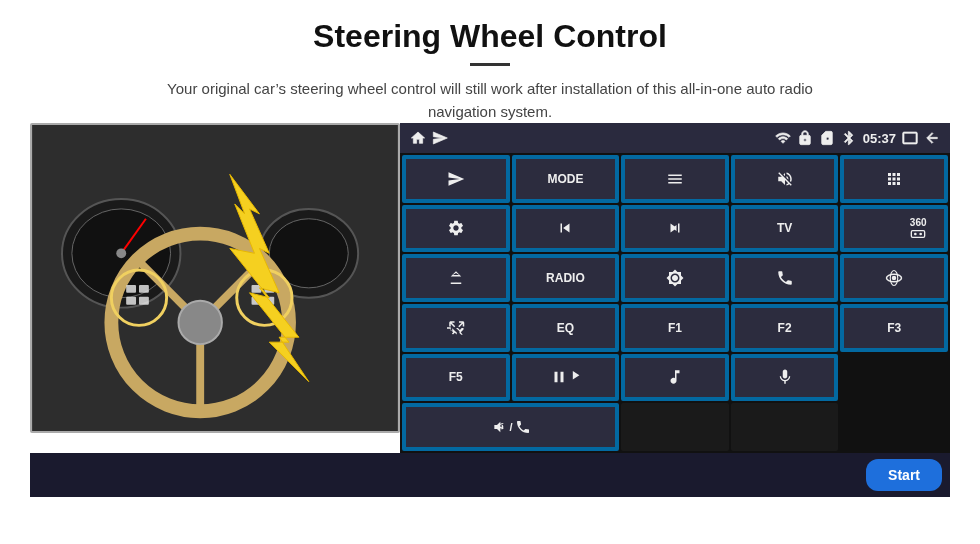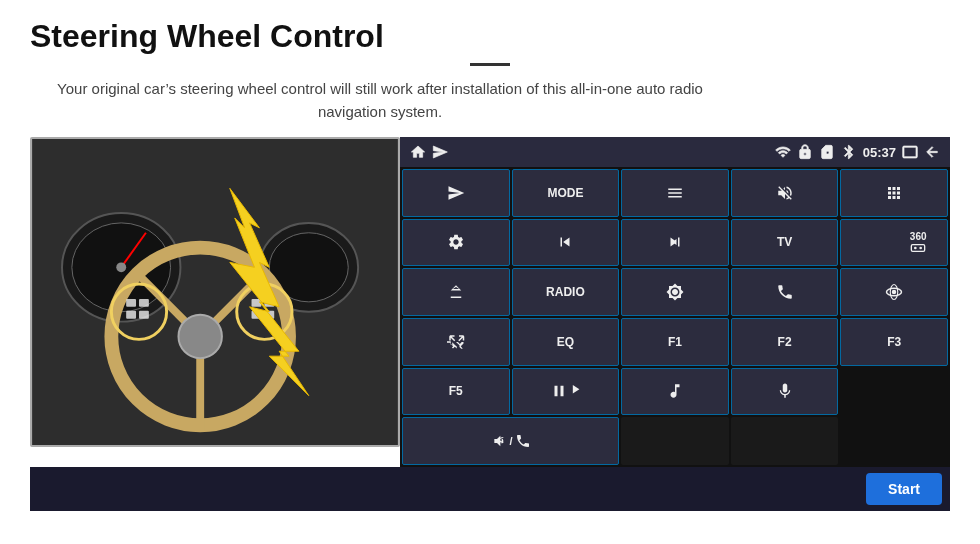--- a/index.html
+++ b/index.html
@@ -8,40 +8,40 @@
       height: 544px;
       font-family: Arial, sans-serif;
       background: #fff;
       overflow: hidden;
     }
     .page-container {
       width: 980px;
       height: 544px;
       display: flex;
       flex-direction: column;
+      align-items: center;
       padding: 18px 30px 0 30px;
     }
     .title {
       font-size: 32px;
       font-weight: bold;
       color: #111;
       margin-bottom: 8px;
     }
     .title-underline {
       width: 40px;
       height: 3px;
       background: #333;
       margin: 0 auto 12px auto;
     }
     .subtitle {
       font-size: 15px;
       color: #444;
       text-align: center;
       line-height: 1.5;
-      margin-bottom: 14px;
       max-width: 700px;
     }
     .main-content {
       display: flex;
       width: 100%;
       gap: 0;
       height: 330px;
     }
     .car-image {
       width: 370px;
@@ -88,21 +88,21 @@
       display: grid;
       grid-template-columns: repeat(5, 1fr);
       grid-template-rows: repeat(6, 1fr);
       gap: 2px;
       padding: 2px;
       flex: 1;
       background: #111;
     }
     .btn-cell {
       background: #2c2c3e;
-      border: 1px solid #0369a1;
+      border: 4px solid #0369a1;
       display: flex;
       align-items: center;
       justify-content: center;
       color: #eee;
       font-size: 12px;
       font-weight: bold;
       cursor: pointer;
       border-radius: 2px;
       user-select: none;
     }
@@ -114,21 +114,21 @@
       background: #1a1a2e;
       padding: 6px 8px;
       gap: 6px;
       height: 44px;
     }
     .action-btn {
       padding: 8px 22px;
       font-size: 14px;
       font-weight: bold;
       border: none;
-      border-radius: 4px;
+      border-radius: 12px;
       cursor: pointer;
     }
     .btn-start {
       background: #1e6fdc;
       color: #fff;
     }
     .btn-end {
       background: #888;
       color: #fff;
     }

